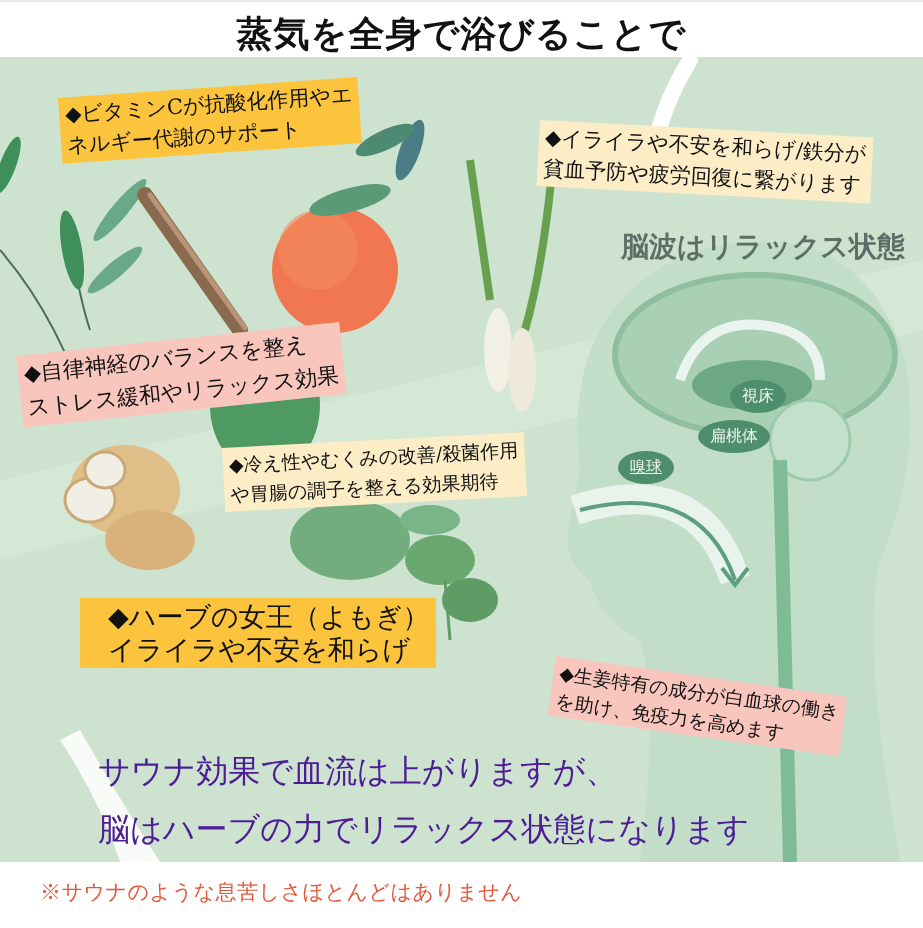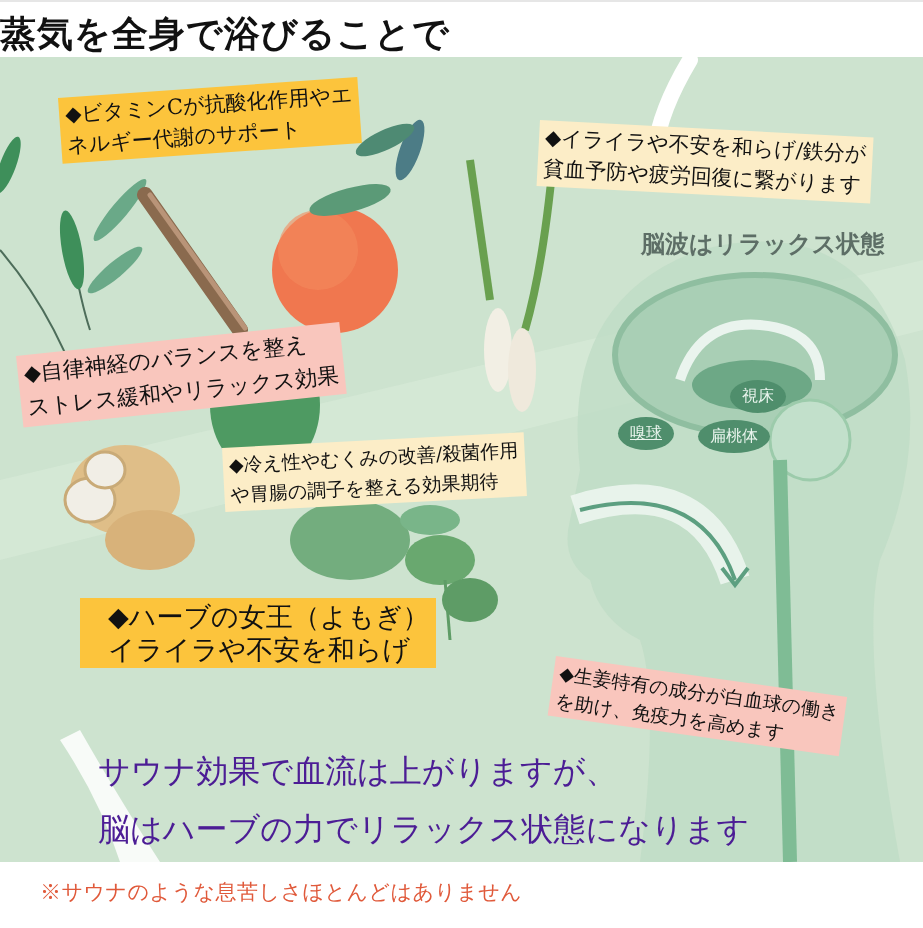--- a/index.html
+++ b/index.html
@@ -6,21 +6,21 @@
     body {
       width: 923px; height: 928px; overflow: hidden; position: relative;
       background: #ffffff;
       font-family: "DejaVu Serif", "Liberation Serif", serif;
     }
     .top-bar {
       position: absolute; left: 0; top: 0; width: 923px; height: 57px;
       background: #ffffff; border-top: 2px solid #e6e6e6; box-sizing: border-box;
     }
     .page-title {
-      position: absolute; left: 0; width: 923px; top: 8px; 
+      position: absolute; left: 0; width: 923px; top: 8px; text-align: center;
       font-size: 36px; font-weight: bold; color: #111; letter-spacing: 1px;
       font-family: Liberation Mono, monospace;
     }
     .scene {
       position: absolute; left: 0; top: 57px; width: 923px; height: 805px;
       background: #cde3cf; overflow: hidden; padding-left: 28px;
     }
     .footer {
       position: absolute; left: 0; top: 862px; width: 923px; height: 70px;
       background: #ffffff; border-bottom: 3px solid #dcdcdc; box-sizing: border-box;
@@ -34,22 +34,22 @@
       padding: 2px 6px; white-space: nowrap; font-family: "DejaVu Serif", serif;
     }
     .note .line { display: block; }
     .note-vitamin { left: 58px; top: 98px; background: #fcc43c; transform: rotate(-4deg); transform-origin: left top; }
     .note-iron { left: 540px; top: 120px; background: #fcedc7; transform: rotate(3deg); transform-origin: left top; }
     .note-nerve { left: 16px; top: 356px; background: #f9c6bd; transform: rotate(-6deg); transform-origin: left top; font-size: 22px; line-height: 34px; }
     .note-cold { left: 222px; top: 448px; background: #fcedc7; transform: rotate(-3deg); transform-origin: left top; font-size: 19px; line-height: 30px; }
     .note-yomogi { left: 80px; top: 598px; background: #fcc43c; font-size: 27px; line-height: 33px; padding-left: 28px; }
     .note-ginger { left: 556px; top: 656px; background: #f9c6bd; transform: rotate(8deg); transform-origin: left top; font-size: 19px; line-height: 28px; }
     .brainwave-label {
-      position: absolute; left: 621px; top: 228px; font-size: 24px; color: #5d6e66;
-      font-weight: bold; font-family: "DejaVu Sans", sans-serif; margin-left: 20px;
+      position: absolute; left: 621px; top: 228px; font-size: 28px; color: #5d6e66;
+      font-weight: bold; font-family: "DejaVu Sans", sans-serif;
     }
     .main-message {
       position: absolute; left: 98px; top: 742px; font-size: 32px; line-height: 58px;
       color: #4c1d95; font-family: "DejaVu Serif", serif;
     }
     .main-message .line { display: block; }
     .brain-label {
       position: absolute; color: #eaf5ee; font-size: 16px; padding: 6px 12px;
       border-radius: 50%; background: #4f8e6c; font-family: "DejaVu Sans", sans-serif;
     }
@@ -125,21 +125,21 @@
       <path d="M780 460 L790 862" stroke="#7fbc95" stroke-width="14"></path>
 
       <path d="M575 510 Q700 470 735 580" stroke="#eef7f1" stroke-width="30" fill="none" opacity="0.85"></path>
       <path d="M580 510 Q700 480 735 580" stroke="#5c9f80" stroke-width="4" fill="none"></path>
       <path d="M722 568 L735 585 L748 568" stroke="#5c9f80" stroke-width="4" fill="none"></path>
     </g>
   </svg>
 
   <div class="brain-label" style="left:730px; top:323px;">視床</div>
   <div class="brain-label" style="left:698px; top:363px;">扁桃体</div>
-  <div class="brain-label" style="left:618px; top:360px;text-decoration:underline;">嗅球</div>
+  <div class="brain-label" style="left:618px; top:394px;text-decoration:underline;">嗅球</div>
 </div>
 
 <div class="note note-vitamin">
   <span class="line">◆ビタミンCが抗酸化作用やエ</span>
   <span class="line">ネルギー代謝のサポート</span>
 </div>
 
 <div class="note note-iron">
   <span class="line">◆イライラや不安を和らげ/鉄分が</span>
   <span class="line">貧血予防や疲労回復に繋がります</span>

